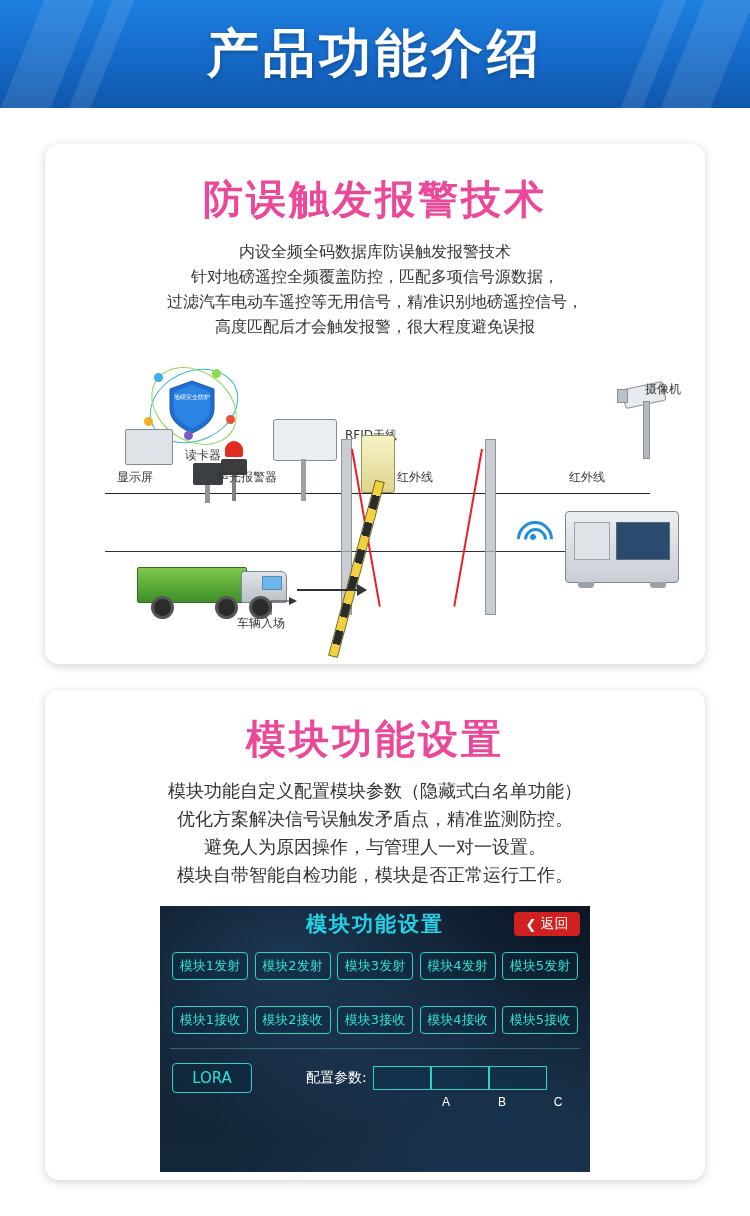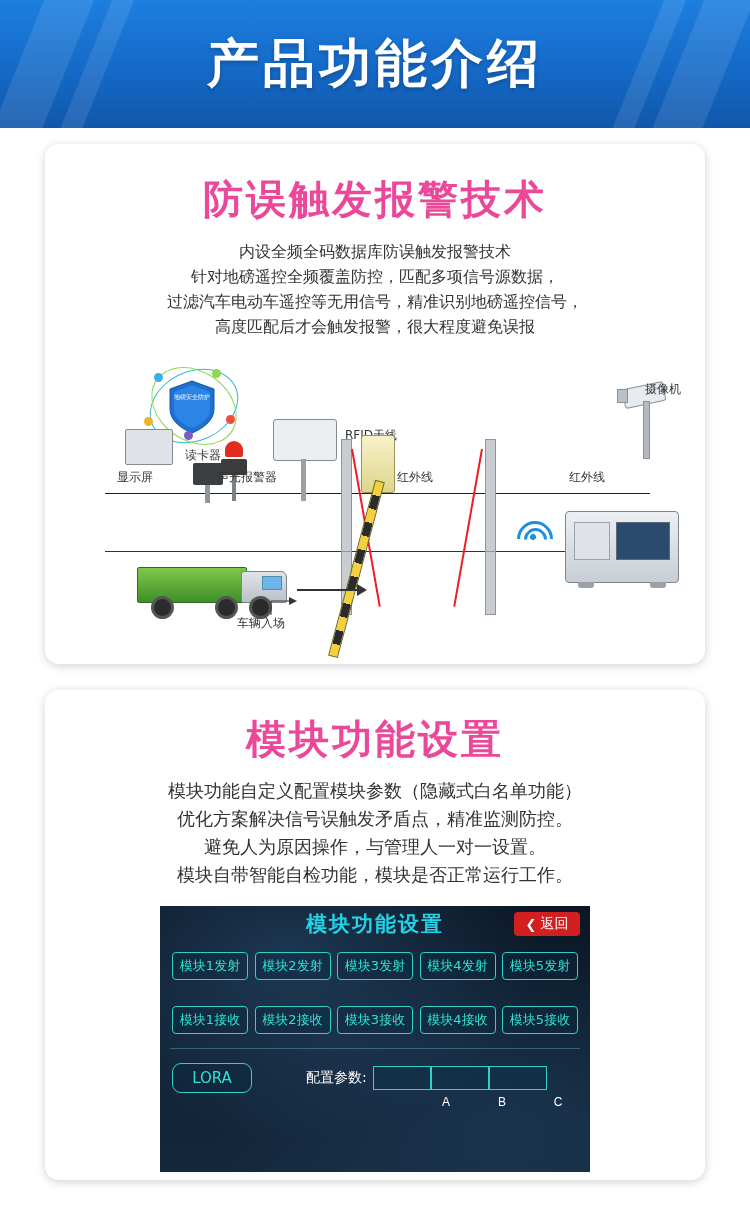--- a/index.html
+++ b/index.html
@@ -13,21 +13,21 @@
     font-family: "Liberation Sans", "DejaVu Sans", sans-serif;
     color: #222;
     overflow: hidden;
     position: relative;
   }
 
   
   .banner {
     position: relative;
     width: 750px;
-    height: 128px;
+    height: 108px;
     background: linear-gradient(180deg, #1d7fe0 0%, #1569c7 55%, #0f57ab 100%);
     display: flex;
     align-items: center;
     justify-content: center;
     overflow: hidden;
   }
   .banner .deco {
     position: absolute;
     background: rgba(255,255,255,0.10);
     transform: skewX(-22deg);
@@ -275,21 +275,21 @@
     background: rgba(10,40,60,0.35);
     font-family: "DejaVu Sans", "Liberation Sans", sans-serif;
   }
   .mod-sep {
     position: relative; margin: 14px 10px 0 10px; height: 1px; background: rgba(120,200,220,0.35);
   }
   .mod-lora-row {
     position: relative; display: flex; align-items: center; padding: 0 12px; margin-top: 14px;
   }
   .lora-btn {
-    width: 78px; height: 28px; border: 1px solid #2fd2c8; border-radius: 9px;
+    width: 78px; height: 28px; border: 1px solid #2fd2c8; border-radius: 4px;
     color: #31e0d4; font-size: 15px; display: flex; align-items: center; justify-content: center;
     background: rgba(10,40,60,0.35);
     font-family: "DejaVu Sans", "Liberation Sans", sans-serif;
   }
   .cfg-label {
     color: #ffffff; font-size: 14px; margin-left: 54px; white-space: nowrap;
     font-family: "DejaVu Sans", "Liberation Sans", sans-serif;
   }
   .cfg-fields { display: flex; margin-left: 6px; }
   .cfg-field {

